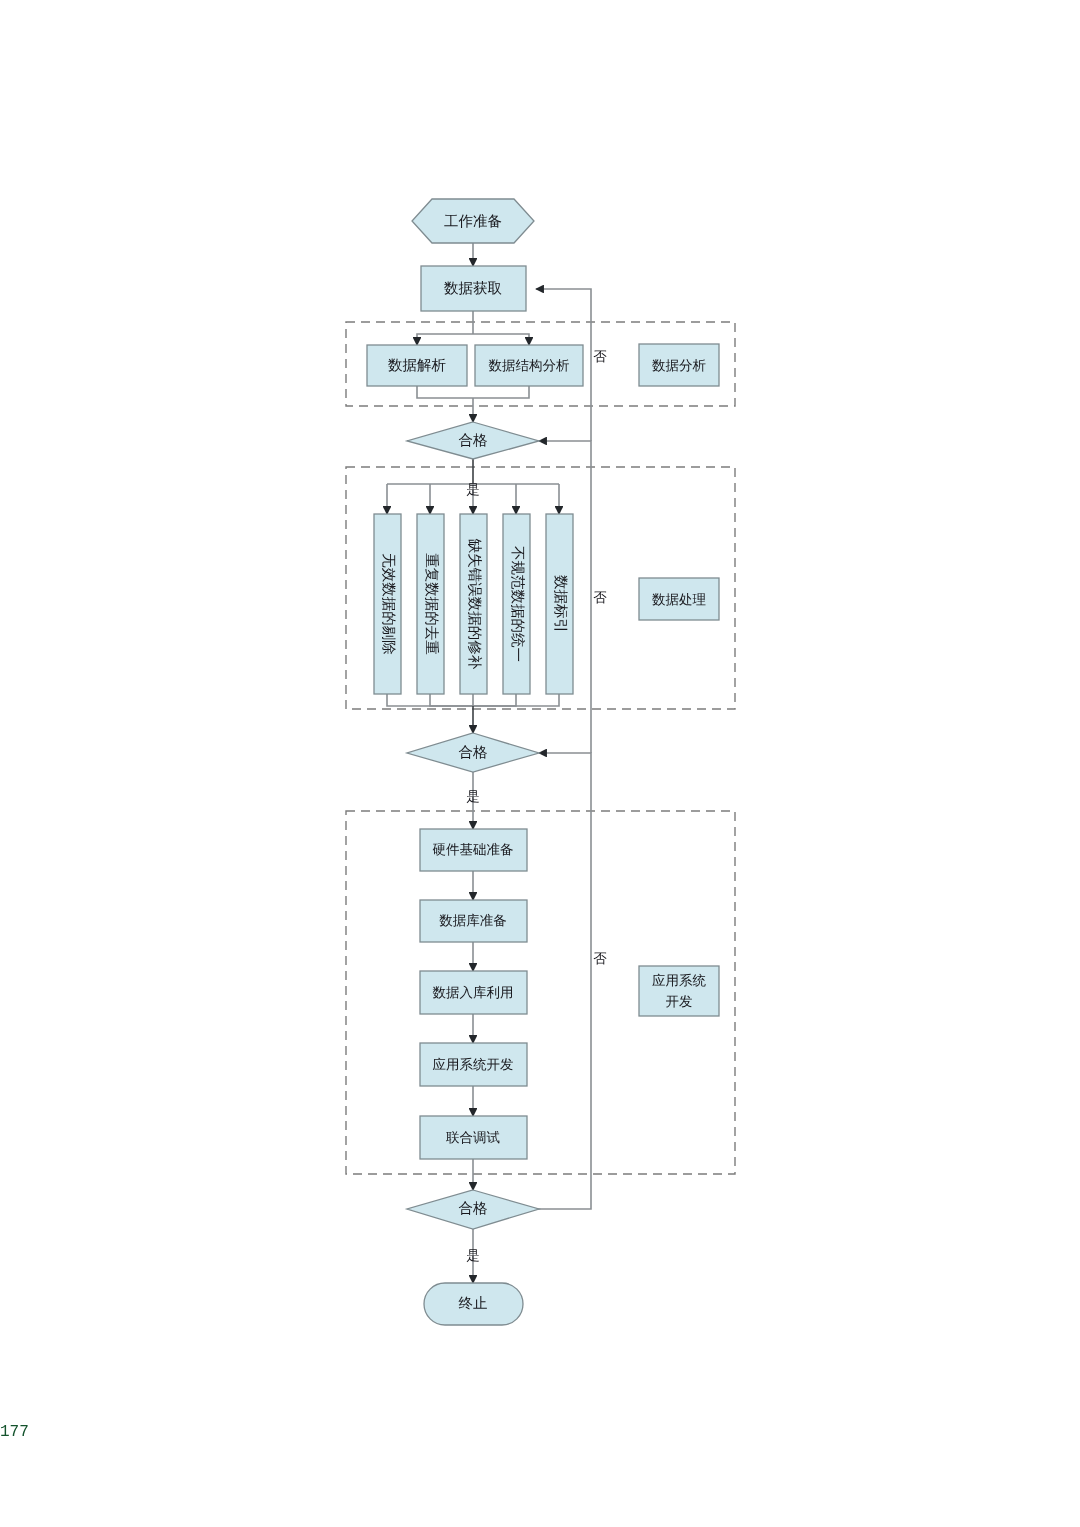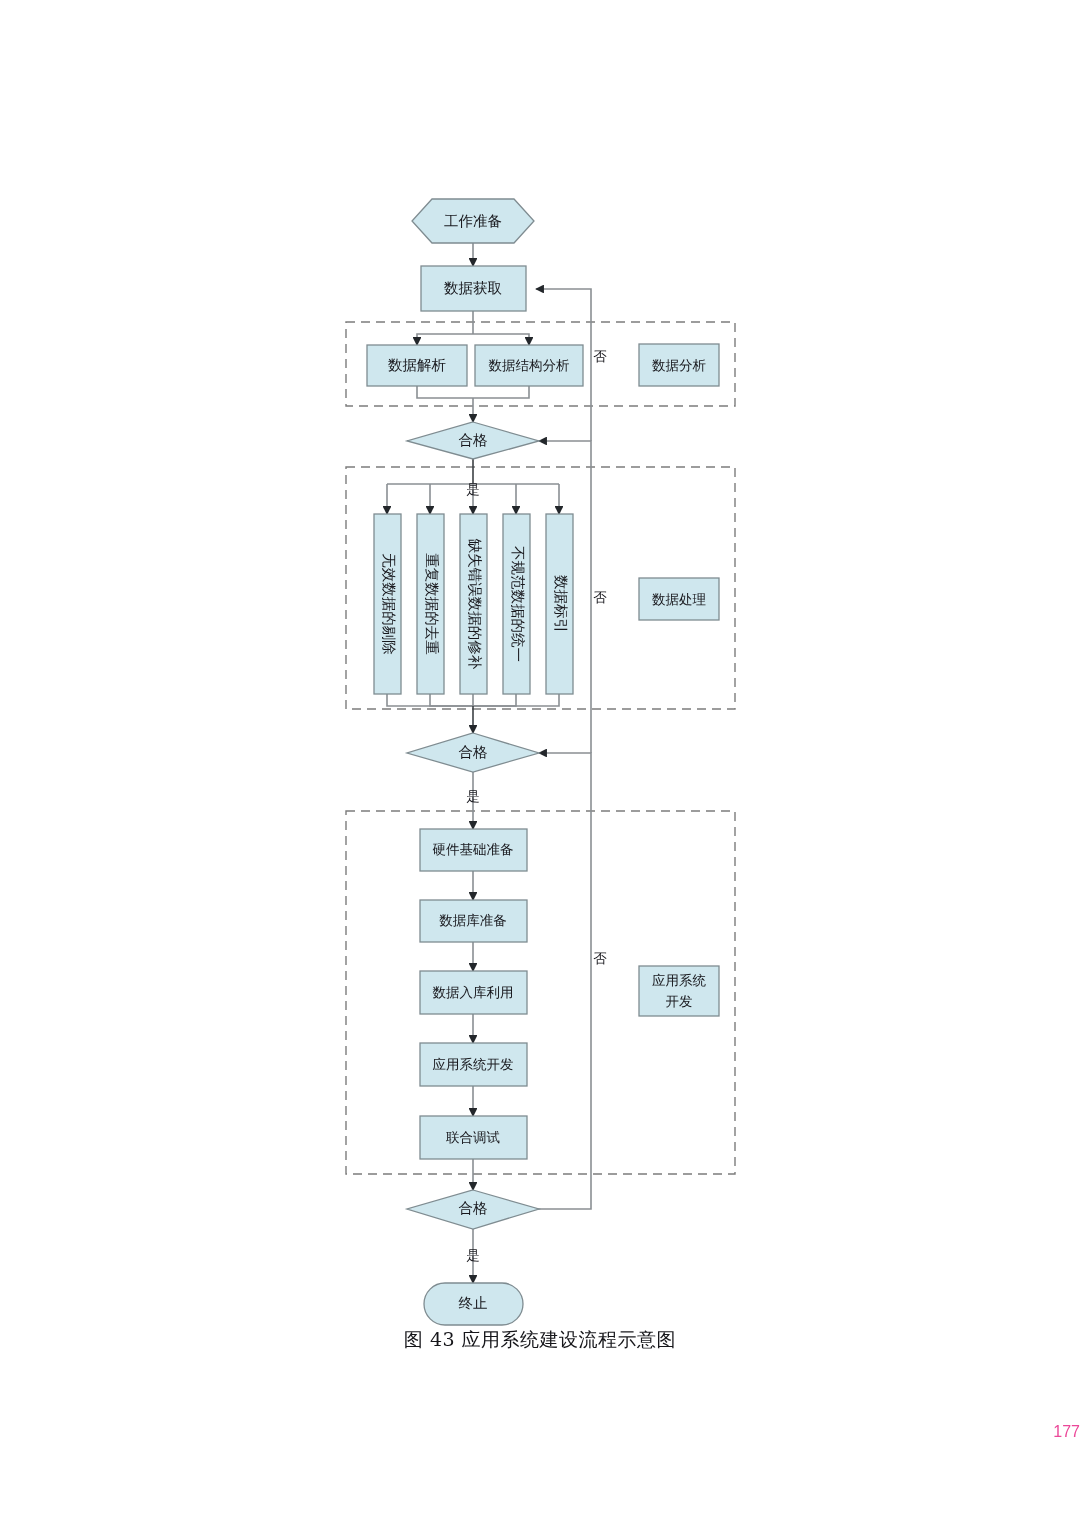--- a/index.html
+++ b/index.html
@@ -81,24 +81,24 @@
     font-size: 19px;
     font-family: "DejaVu Serif", "Liberation Serif", serif;
     color: #16161a;
     letter-spacing: 0.5px;
   }
   .page-number {
     position: absolute;
     left: 0;
     right: 0;
     top: 1423px;
-    text-align: right;
+    text-align: left;
     font-size: 16px;
-    font-family: Liberation Sans, sans-serif;
-    color: #ec4899;
+    font-family: Liberation Mono, monospace;
+    color: #14532d;
   }
 </style>
 </head>
 <body>
 
 <div id="page">
 
   <svg id="flow-svg" viewBox="0 0 1080 1527">
     <defs>
       <marker id="arrow-dark" viewBox="0 0 10 10" refX="9" refY="5" markerWidth="5.5" markerHeight="5.5" orient="auto-start-reverse">
@@ -224,16 +224,15 @@
 
     <polygon class="shape-fill" points="473,1190 539,1209 473,1229 407,1209"></polygon>
     <text class="node-label" x="473" y="1209">合格</text>
 
     <text class="edge-label" x="473" y="1256">是</text>
 
     <rect class="shape-fill" x="424" y="1283" width="99" height="42" rx="21" ry="21"></rect>
     <text class="node-label" x="473" y="1304">终止</text>
   </svg>
 
-  <div class="caption">图 43 应用系统建设流程示意图</div>
   <div class="page-number">177</div>
 
 </div>
 
 </body></html>

